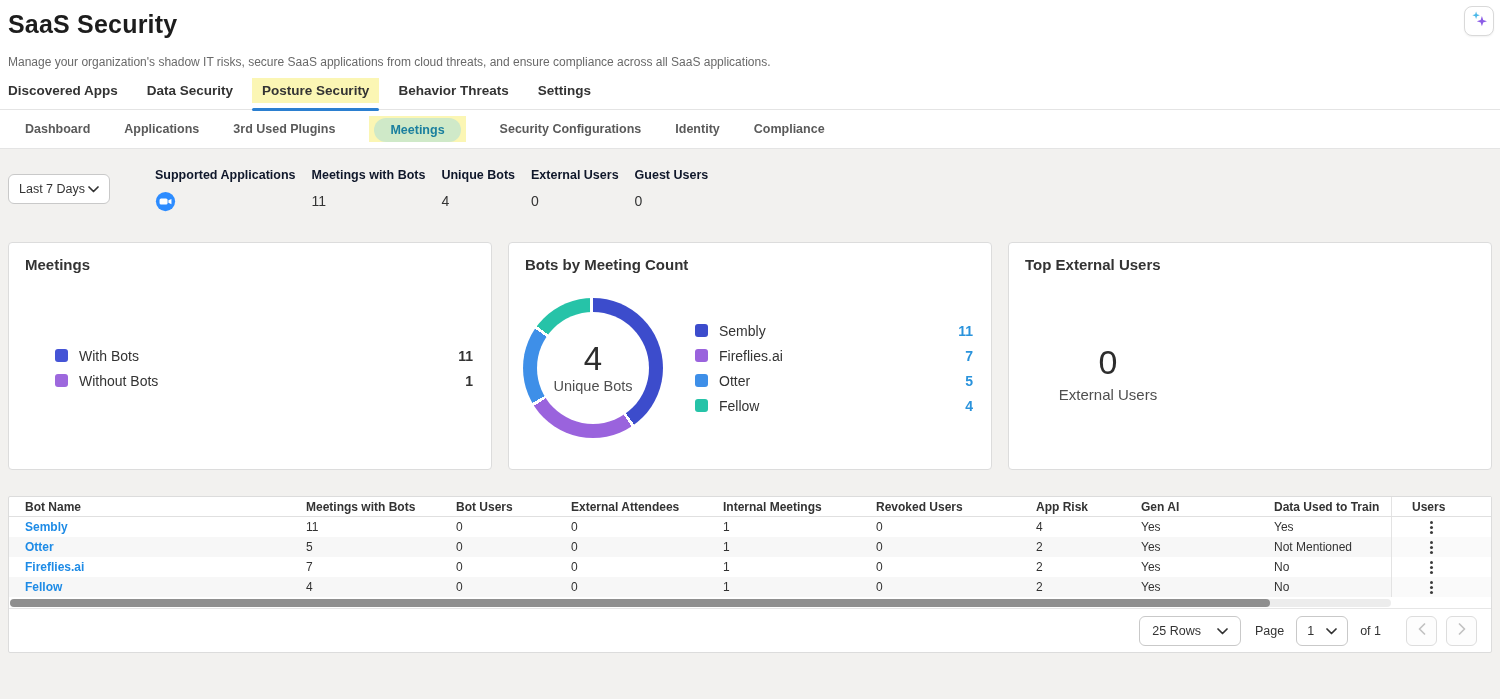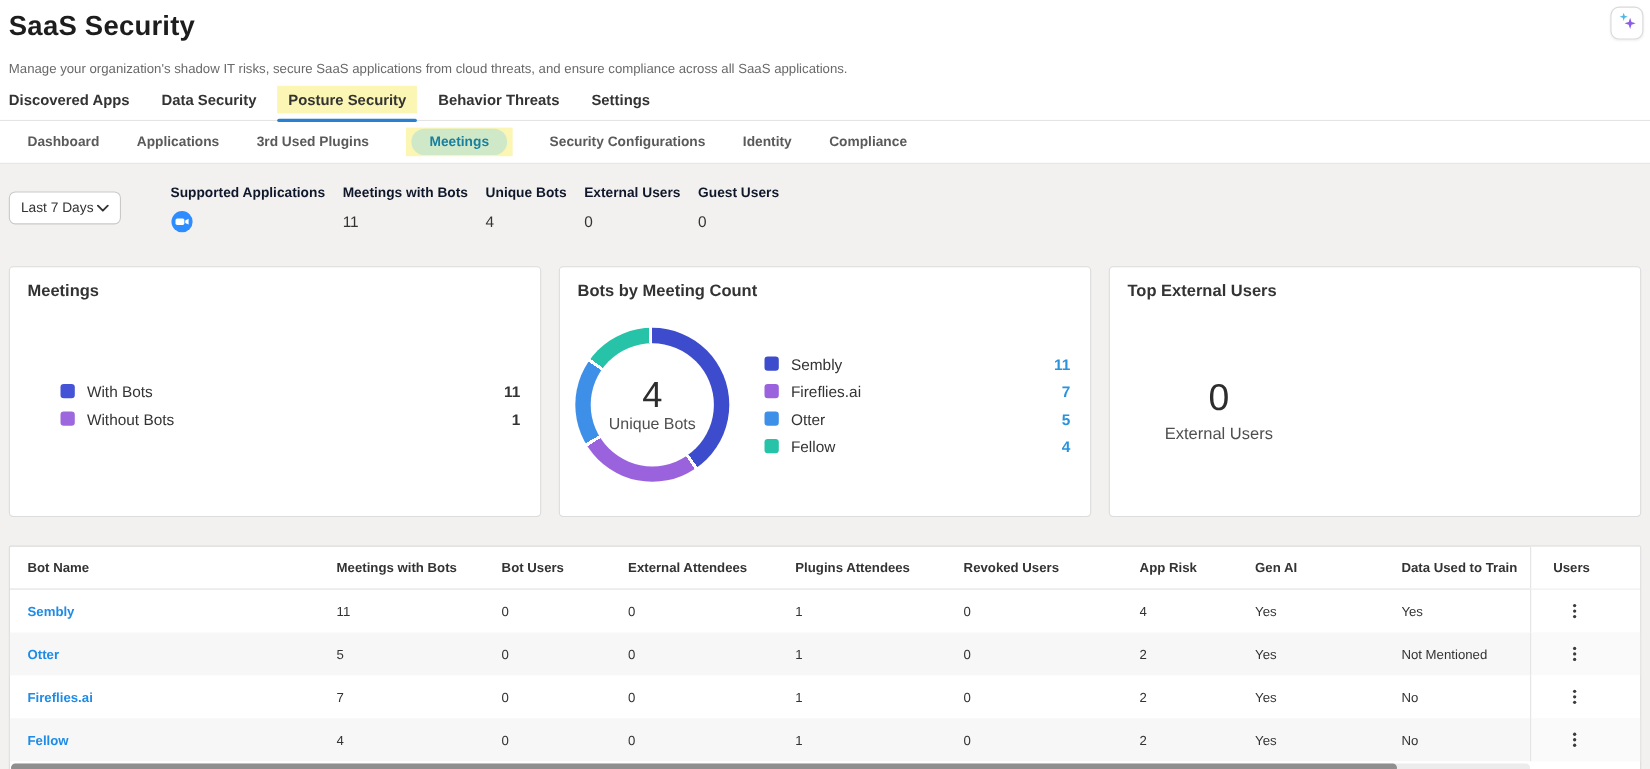--- a/index.html
+++ b/index.html
@@ -52,21 +52,21 @@
   .legend { flex:1; margin-left:32px; }
   .legend-row { display:flex; align-items:center; margin:9px 0; font-size:14px; color:#333; }
   .legend-swatch { width:13px; height:13px; border-radius:3px; margin-right:11px; flex:none; }
   .legend-value { margin-left:auto; font-weight:600; }
   .stat-card-block { width:170px; text-align:center; margin-top:10px; }
   .stat-card-num { font-size:34px; color:#2d2d2d; }
   .stat-card-label { font-size:15px; color:#4f4f4f; margin-top:4px; }
 
   
   .table-card { margin:26px 8px 0 8px; background:#fff; border:1px solid #dcdcdc; border-radius:2px; }
-  .tgrid { display:grid; grid-template-columns:281px 150px 115px 152px 153px 160px 105px 133px 117px 100px; align-items:center; height:39px; padding-left:16px; font-size:12px; }
+  .tgrid { display:grid; grid-template-columns:281px 150px 115px 152px 153px 160px 105px 133px 117px 100px; align-items:center; height:20px; padding-left:16px; font-size:12px; }
   .tgrid.thead { font-weight:700; color:#333; border-bottom:1px solid #e0e0e0; }
   .trow:nth-child(even) { background:#f7f7f7; }
   .tcell { white-space:nowrap; overflow:hidden; }
   .action-cell { border-left:1px solid #e3e3e3; align-self:stretch; display:flex; align-items:center; padding-left:38px; background:#fff; }
   .trow:nth-child(even) .action-cell { background:#fafafa; }
   .thead .action-cell { border-left:1px solid #e3e3e3; padding-left:20px; font-weight:700; }
   .bot-link { color:#1e8be6; font-weight:700; cursor:pointer; }
   .dots { width:3px; height:3px; border-radius:50%; background:#3c3c3c; box-shadow:0 5px 0 #3c3c3c, 0 10px 0 #3c3c3c; margin-top:-10px; cursor:pointer; }
 
   .scroll-row { position:relative; height:11px; }
@@ -217,21 +217,21 @@
         </div>
       </div>
     </div>
 
   <div class="table-card">
     <div class="tgrid thead" id="thead">
         <div class="tcell">Bot Name</div>
         <div class="tcell">Meetings with Bots</div>
         <div class="tcell">Bot Users</div>
         <div class="tcell">External Attendees</div>
-        <div class="tcell">Plugins Attendees</div>
+        <div class="tcell">Internal Meetings</div>
         <div class="tcell">Revoked Users</div>
         <div class="tcell">App Risk</div>
         <div class="tcell">Gen AI</div>
         <div class="tcell">Data Used to Train</div>
         <div class="tcell action-cell">Users</div>
       </div>
     <div id="tbody">
         <div class="tgrid trow">
           <div class="tcell"><span class="bot-link">Sembly</span></div>
           <div class="tcell">11</div>

